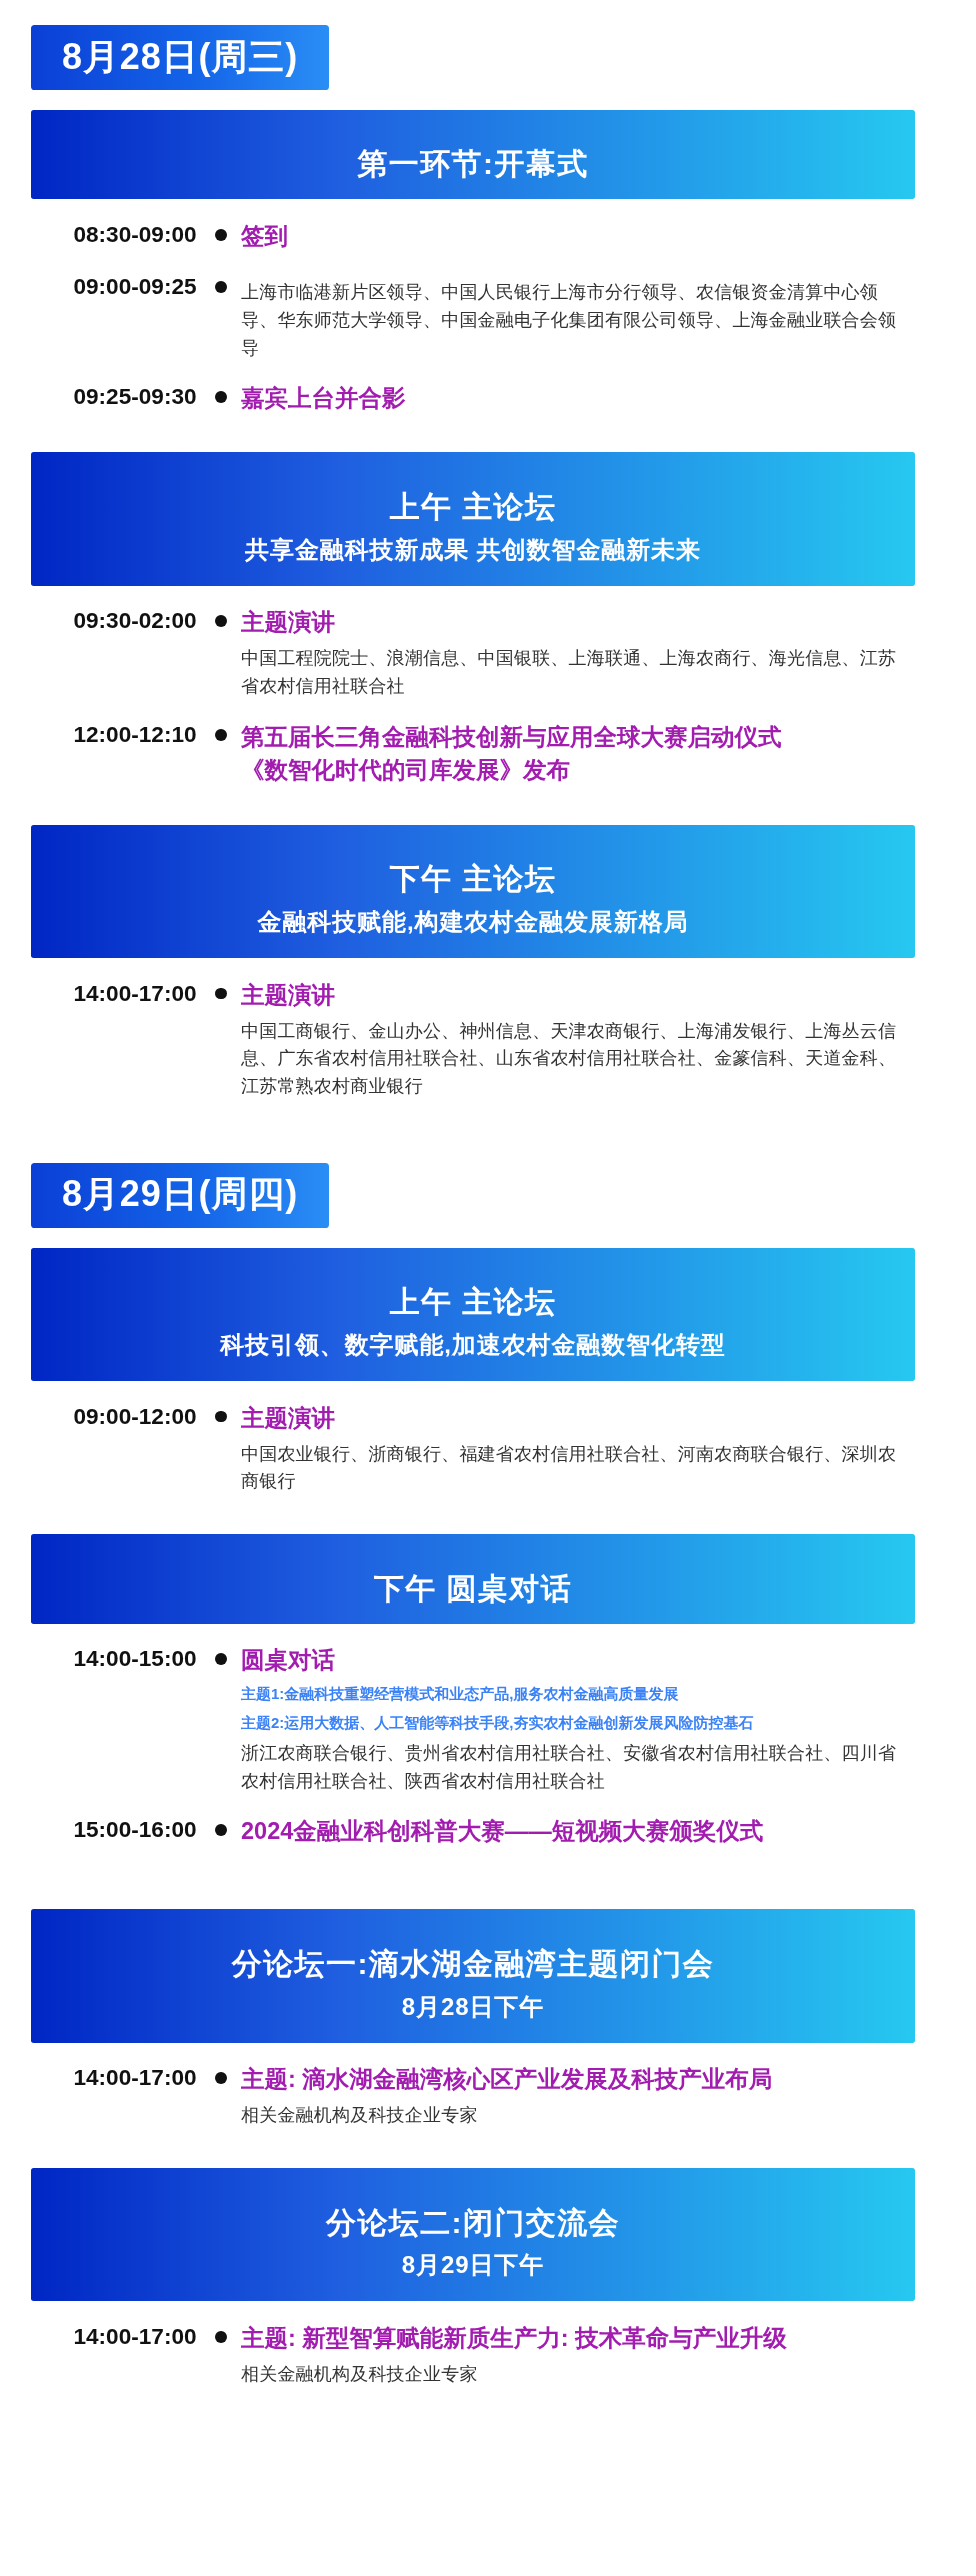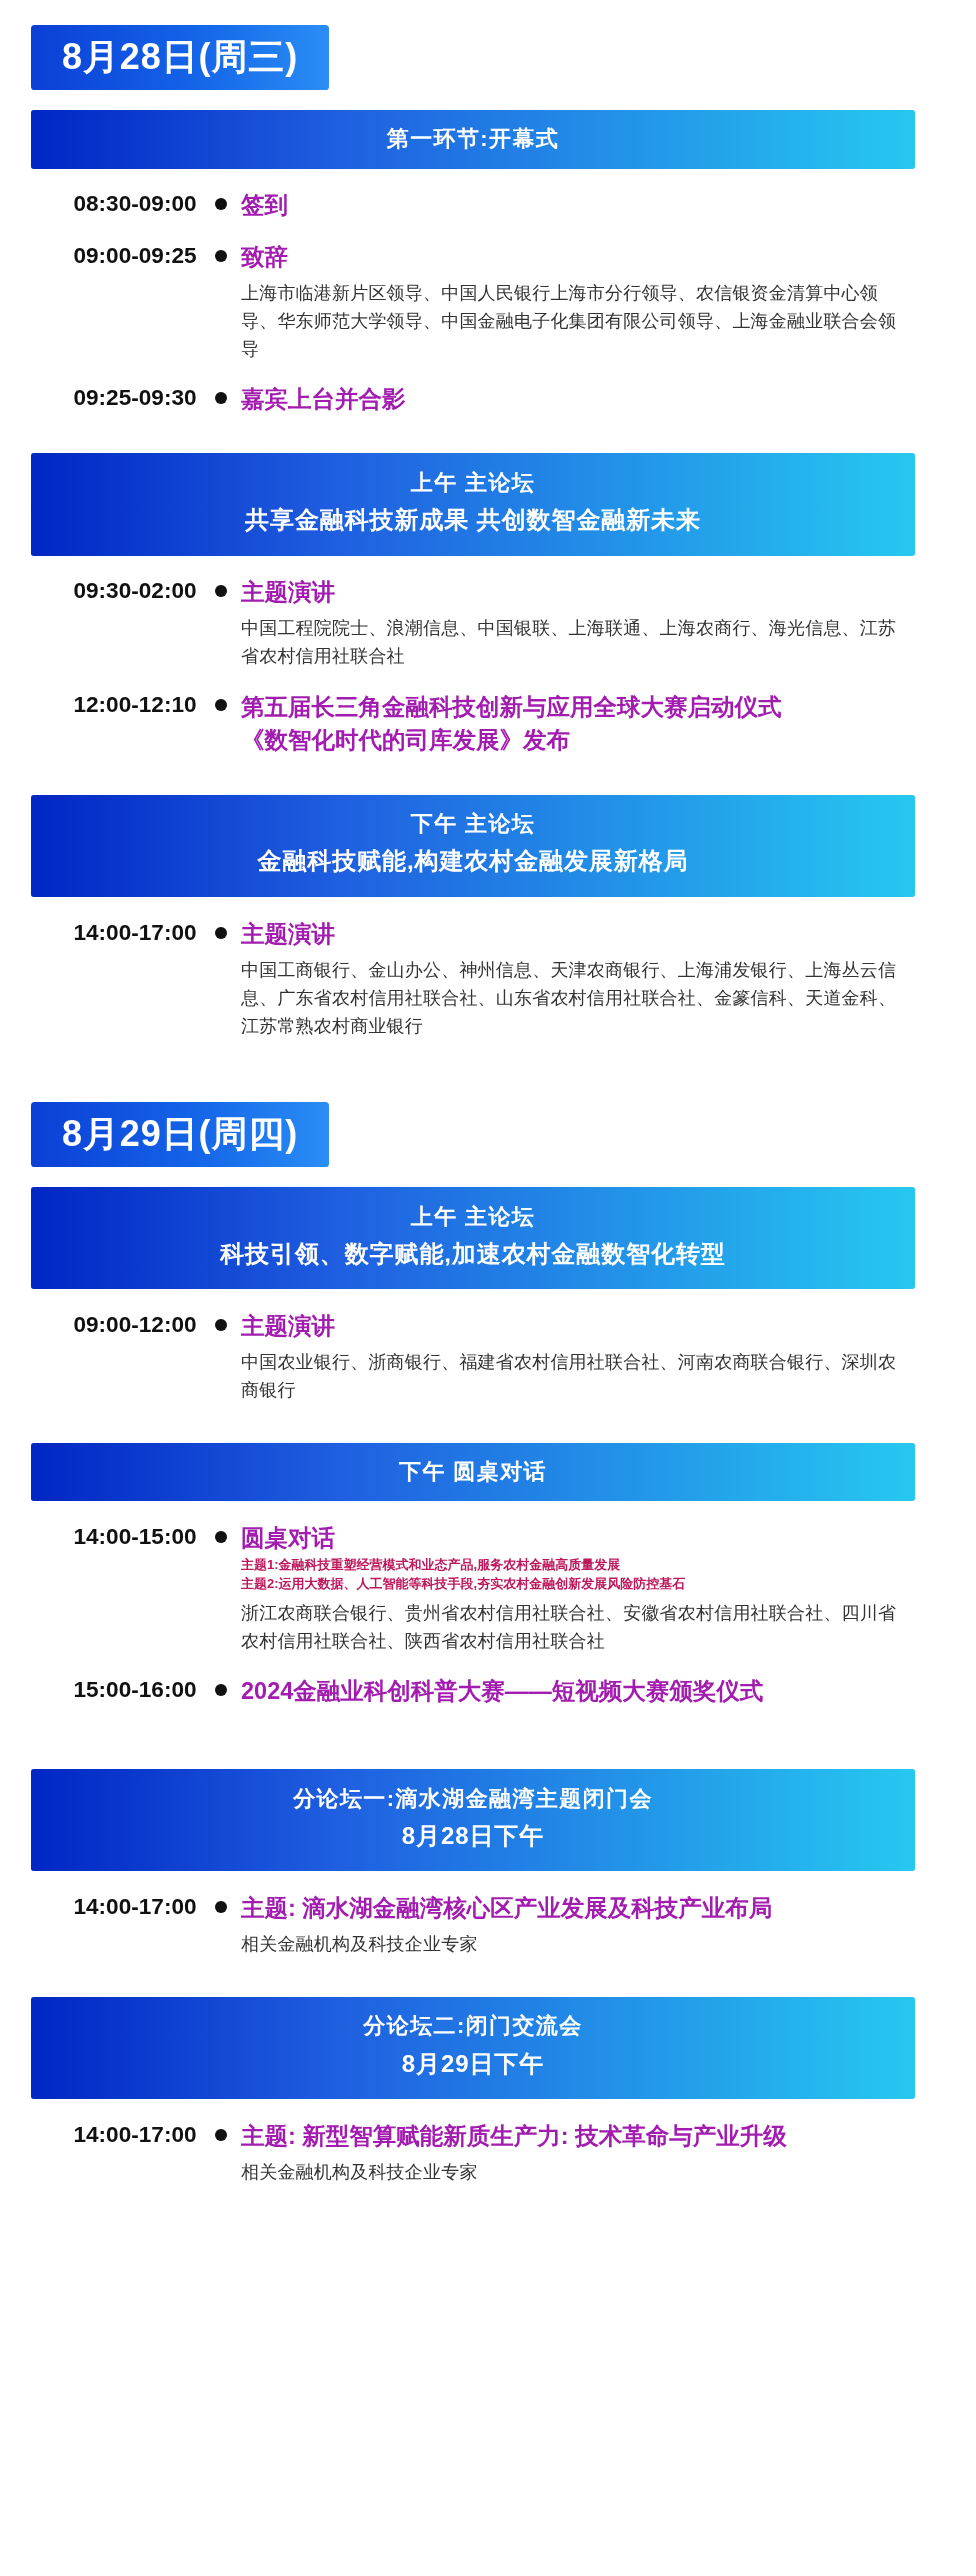--- a/index.html
+++ b/index.html
@@ -37,24 +37,25 @@
   .banner {
     background: linear-gradient(90deg, #0026c4 0%, #1f5fe0 35%, #26c8f0 100%);
     color: #ffffff;
     text-align: center;
     border-radius: 2.7px;
     padding: 14.5px 16.3px;
     margin-bottom: 7.2px;
   }
   .banner.two-line { padding: 14.5px 16.3px 18px 16.3px; }
   .banner .b-title {
-    font-size: 22px;
+    font-size: 30px;
     font-weight: bold;
     letter-spacing: 1.4px;
     line-height: 1.35;
+    margin-top: 20px;
   }
   .banner .b-sub {
     font-size: 24px;
     font-weight: bold;
     letter-spacing: 0.9px;
     line-height: 1.45;
     margin-top: 5.4px;
   }
 
   
@@ -97,25 +98,25 @@
   }
   .c-title.multi { line-height: 1.4; }
   .c-desc {
     font-size: 18px;
     color: #333333;
     line-height: 1.55;
     margin-top: 6.3px;
     letter-spacing: 0.2px;
   }
   .c-topic {
-    font-size: 13px;
-    font-weight: bold;
-    color: #be185d;
+    font-size: 15px;
+    font-weight: bold;
+    color: #3b82f6;
     line-height: 1.5;
-    margin-top: 0;
+    margin-top: 6px;
   }
 
   .group { margin-bottom: 27px; }
   .spacer-lg { height: 23.5px; }
 </style>
 </head>
 <body>
 
 <div class="page">
   <div id="root"><div class="day-header">8月28日(周三)</div><div class="group">
@@ -131,21 +132,20 @@
             <div class="content">
               <div class="c-title">签到</div>
             </div>
           </div>
           <div class="row">
             <div class="time">09:00-09:25</div>
             <div class="dot-col">
               <span class="dot"></span>
             </div>
             <div class="content">
-              <div class="c-title">致辞</div>
               <div class="c-desc">上海市临港新片区领导、中国人民银行上海市分行领导、农信银资金清算中心领导、华东师范大学领导、中国金融电子化集团有限公司领导、上海金融业联合会领导</div>
             </div>
           </div>
           <div class="row">
             <div class="time">09:25-09:30</div>
             <div class="dot-col">
               <span class="dot"></span>
             </div>
             <div class="content">
               <div class="c-title">嘉宾上台并合影</div>

